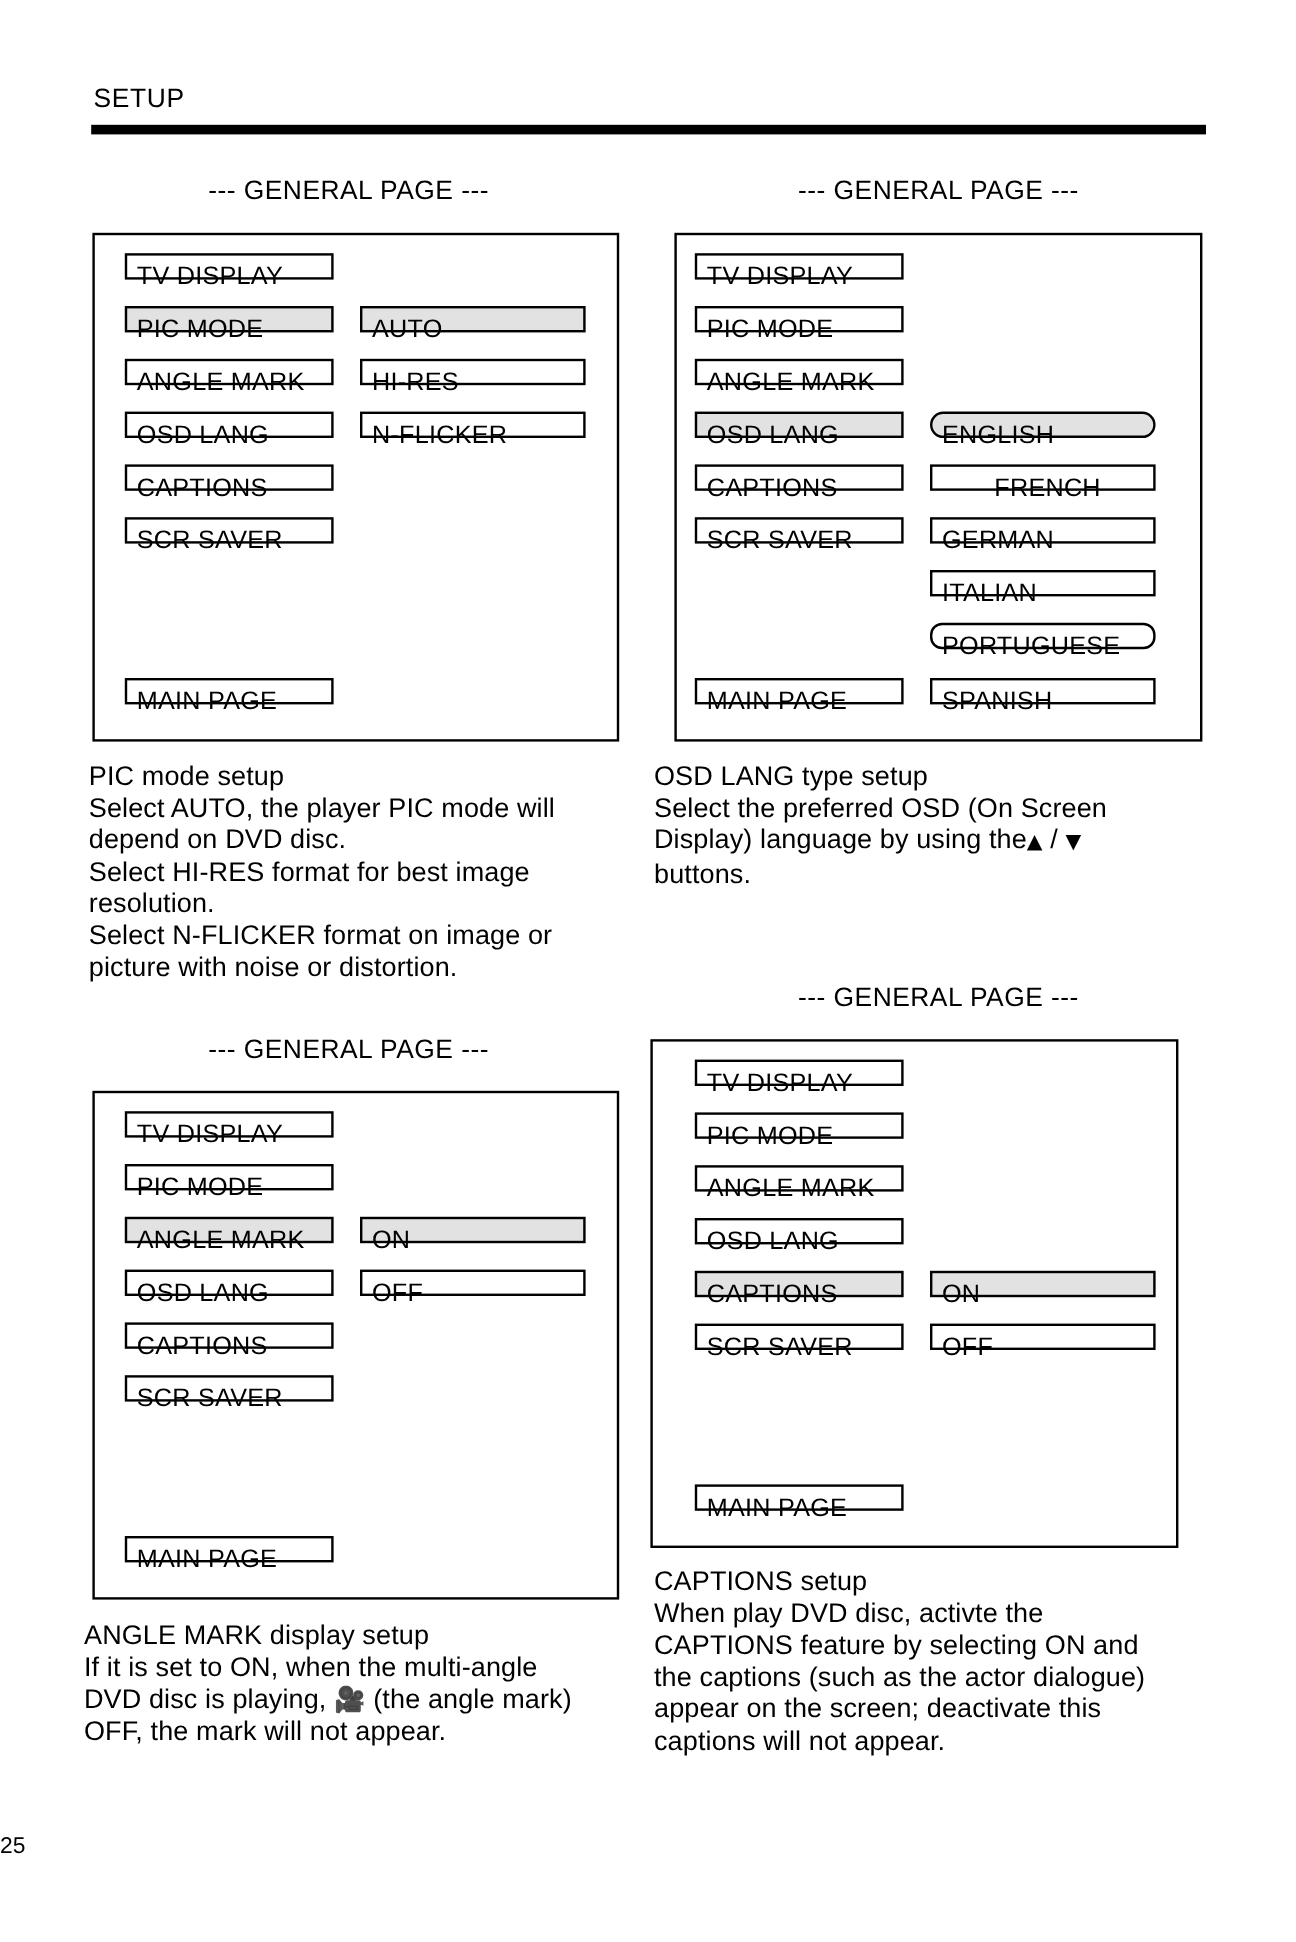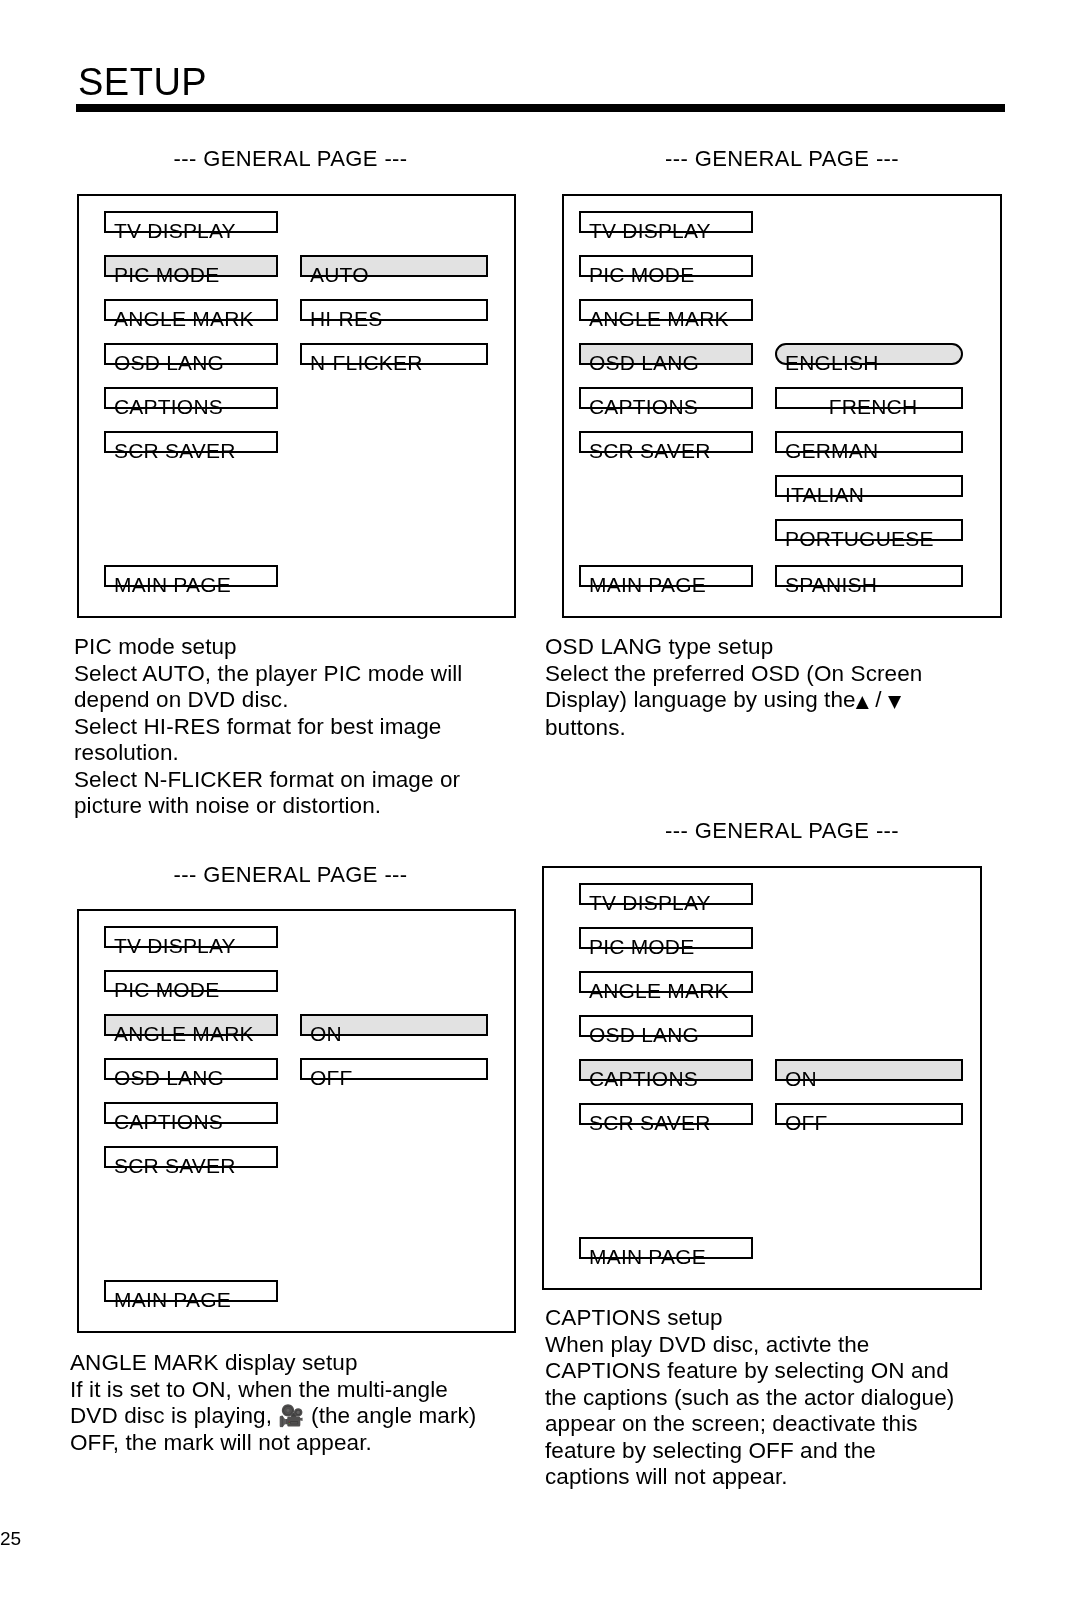--- a/index.html
+++ b/index.html
@@ -21,21 +21,21 @@
     left: 0; top: 0;
     width: 1080px;
     height: 1618px;
   }
 
   
   .page-title {
     position: absolute;
     left: 78px;
     top: 62px;
-    font-size: 38px;
+    font-size: 22px;
     letter-spacing: 0.5px;
     line-height: 40px;
     white-space: nowrap;
   }
   .header-rule {
     position: absolute;
     left: 76px;
     top: 104px;
     width: 929px;
     height: 8px;
@@ -138,21 +138,21 @@
     <div class="osd-box col-left" style="left:15px;  top:103px;">ANGLE MARK</div>
     <div class="osd-box col-left hl" style="left:15px;  top:147px;">OSD LANG</div>
     <div class="osd-box col-left" style="left:15px;  top:191px;">CAPTIONS</div>
     <div class="osd-box col-left" style="left:15px;  top:235px;">SCR SAVER</div>
     <div class="osd-box col-left" style="left:15px;  top:369px;">MAIN PAGE</div>
 
     <div class="osd-box col-right hl" style="left:211px; top:147px;border-radius:13px;">ENGLISH</div>
     <div class="osd-box col-right" style="left:211px; top:191px;text-align:center;">FRENCH</div>
     <div class="osd-box col-right" style="left:211px; top:235px;">GERMAN</div>
     <div class="osd-box col-right" style="left:211px; top:279px;">ITALIAN</div>
-    <div class="osd-box col-right" style="left:211px; top:323px;">PORTUGUESE</div>
+    <div class="osd-box col-right" style="left:211px; top:323px;border-radius:10px;">PORTUGUESE</div>
     <div class="osd-box col-right" style="left:211px; top:369px;">SPANISH</div>
   </div>
 
   <div class="desc" style="left:74px; top:634px; width:450px;">
     <span class="hd">PIC mode setup</span>
     <span class="ln">Select AUTO, the player PIC mode will</span>
     <span class="ln">depend on DVD disc.</span>
     <span class="ln">Select HI-RES format for best image</span>
     <span class="ln">resolution.</span>
     <span class="ln">Select N-FLICKER format on image or</span>
@@ -208,19 +208,18 @@
     </span>
     <span class="ln">OFF, the mark will not appear.</span>
   </div>
 
   <div class="desc" style="left:545px; top:1305px; width:460px;">
     <span class="hd">CAPTIONS setup</span>
     <span class="ln">When play DVD disc, activte the</span>
     <span class="ln">CAPTIONS feature by selecting ON and</span>
     <span class="ln">the captions (such as the actor dialogue)</span>
     <span class="ln">appear on the screen; deactivate this</span>
-    <span class="ln">feature by selecting OFF and the</span>
     <span class="ln">captions will not appear.</span>
   </div>
 
   <div class="page-number">25</div>
 
 </div>
 
 </body></html>

